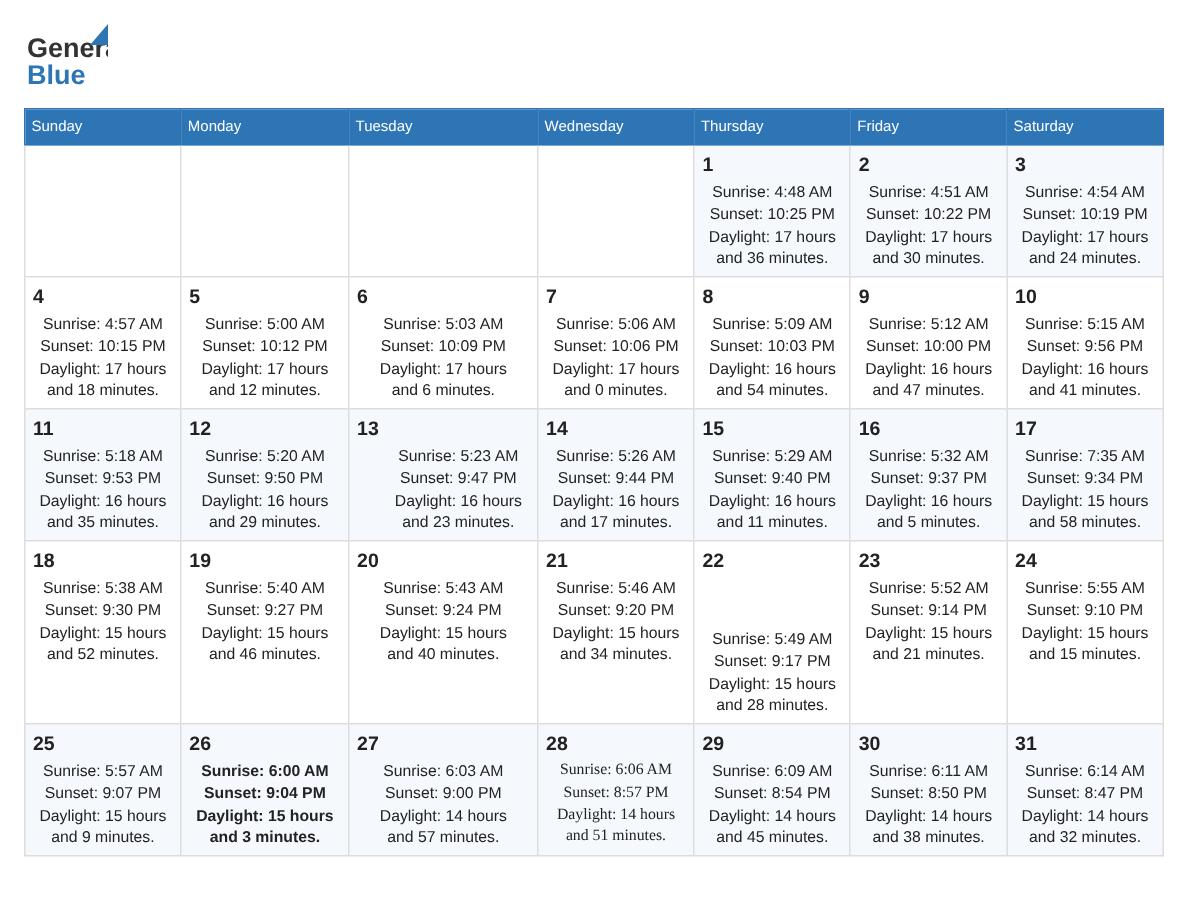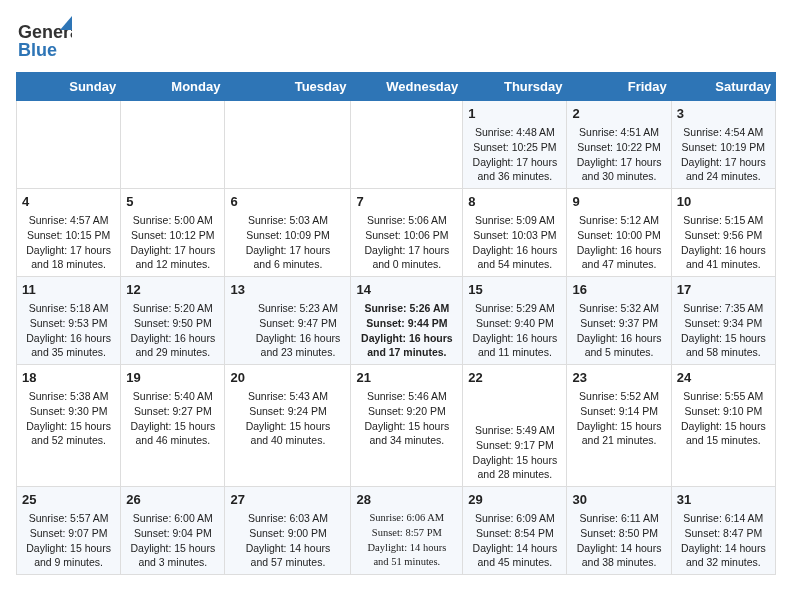--- a/index.html
+++ b/index.html
@@ -37,23 +37,23 @@
       width: 100%;
       border-collapse: collapse;
       font-size: 11px;
     }
     thead tr {
       background: #2e75b6;
       color: #fff;
     }
     thead th {
       padding: 6px 4px;
-      text-align: right;
-      font-size: 13px;
-      font-weight: bold;
+      text-align: left;
+      font-size: 10px;
+      font-weight: normal;
       border: 1px solid #2e75b6;
     }
     tbody tr {
       vertical-align: top;
     }
     tbody td {
       border: 1px solid #ddd;
       padding: 4px 5px;
       vertical-align: top;
       min-height: 80px;
@@ -205,21 +205,21 @@
         </td>
         <td>
           <span class="day-num">13</span>
           <div class="day-info" style="white-space: pre-line; margin-left: 20px;">Sunrise: 5:23 AM
 Sunset: 9:47 PM
 Daylight: 16 hours
 and 23 minutes.</div>
         </td>
         <td>
           <span class="day-num">14</span>
-          <div class="day-info" style="white-space: pre-line; font-weight: bold;">Sunrise: 5:26 AM
+          <div class="day-info" style="white-space: pre-line;">Sunrise: 5:26 AM
 Sunset: 9:44 PM
 Daylight: 16 hours
 and 17 minutes.</div>
         </td>
         <td>
           <span class="day-num">15</span>
           <div class="day-info" style="white-space: pre-line;">Sunrise: 5:29 AM
 Sunset: 9:40 PM
 Daylight: 16 hours
 and 11 minutes.</div>
@@ -293,21 +293,21 @@
       <tr>
         <td>
           <span class="day-num">25</span>
           <div class="day-info" style="white-space: pre-line;">Sunrise: 5:57 AM
 Sunset: 9:07 PM
 Daylight: 15 hours
 and 9 minutes.</div>
         </td>
         <td>
           <span class="day-num">26</span>
-          <div class="day-info" style="white-space: pre-line;">Sunrise: 6:00 AM
+          <div class="day-info" style="white-space: pre-line; font-weight: bold;">Sunrise: 6:00 AM
 Sunset: 9:04 PM
 Daylight: 15 hours
 and 3 minutes.</div>
         </td>
         <td>
           <span class="day-num">27</span>
           <div class="day-info" style="white-space: pre-line;">Sunrise: 6:03 AM
 Sunset: 9:00 PM
 Daylight: 14 hours
 and 57 minutes.</div>

